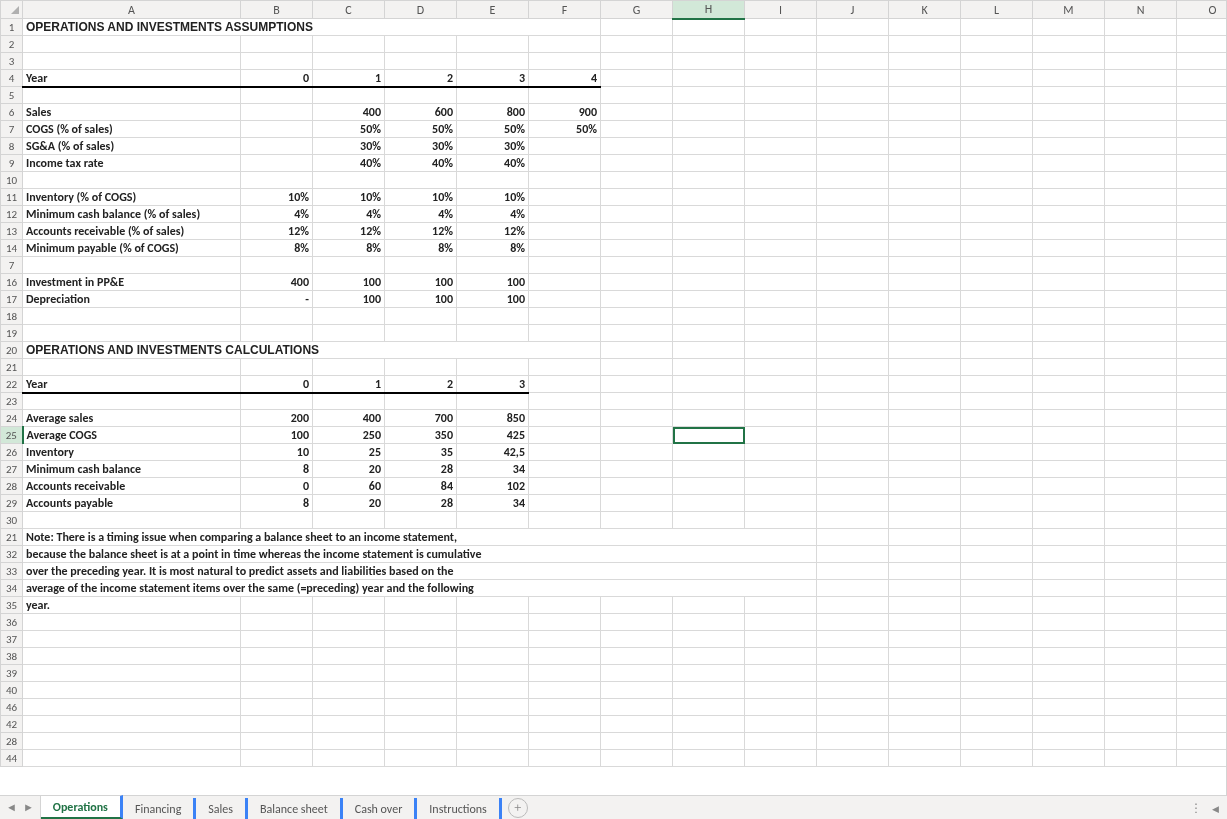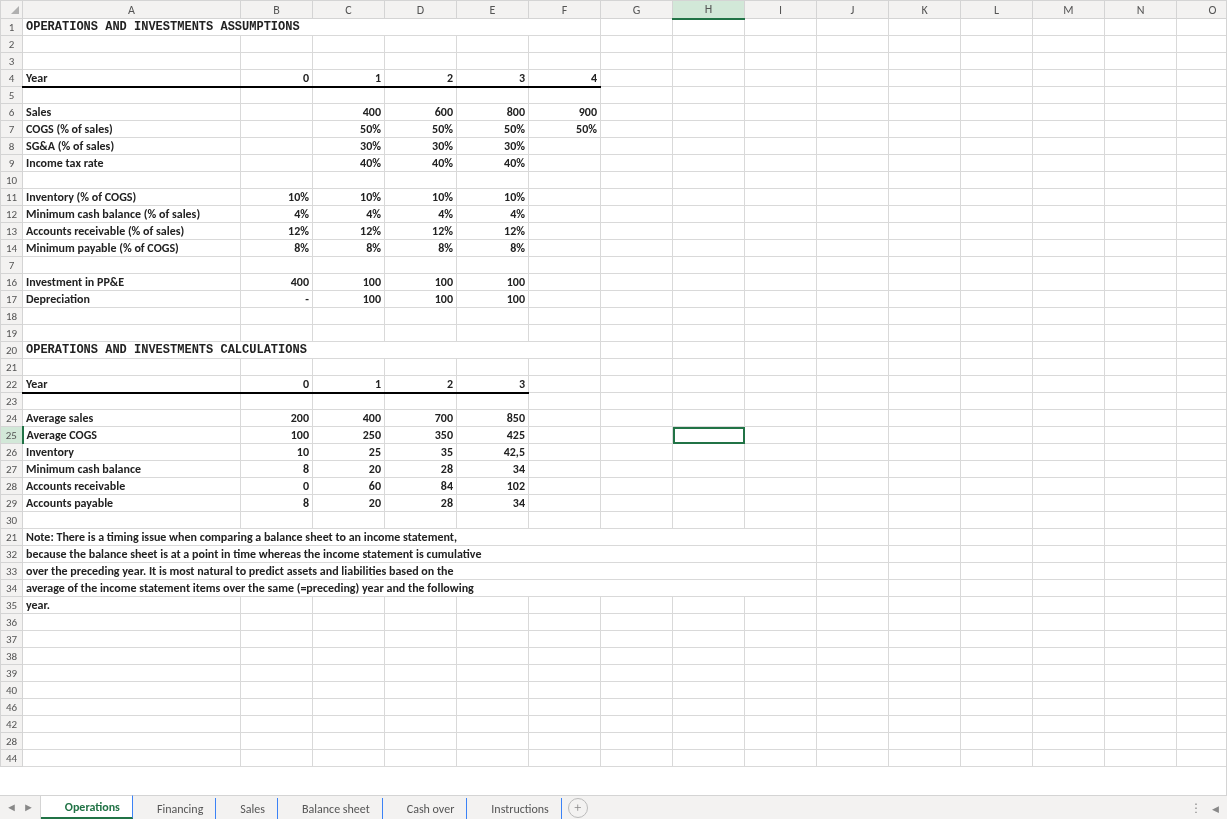--- a/index.html
+++ b/index.html
@@ -67,21 +67,21 @@
     width: 22px;
     font-size: 11px;
   }
   table.sheet tbody th.rowsel {
     background: #d2e8d8;
     border-right: 2px solid #217346;
   }
   .txt   { text-align: left; }
   .num   { text-align: right; }
   .bold  { font-weight: bold; }
-  .hdr   { font-weight: bold; font-family: Liberation Mono, monospace; }
+  .hdr   { font-weight: bold; font-family: Liberation Sans, sans-serif; }
   .ubot  { border-bottom: 2px solid #000 !important; }
   td.activecell {
     outline: 2px solid #217346;
     outline-offset: -2px;
   }
   .colA  { width: 218px; }
   .colN  { width: 72px;  }
   .corner-tri {
     width:0; height:0;
     border-left: 8px solid transparent;
@@ -105,24 +105,24 @@
     display: flex;
     align-items: center;
     padding: 0 6px;
     gap: 6px;
     color: #888;
     border-right: 1px solid #d4d4d4;
   }
   .tabstrip .navbtns span { cursor: default; font-size: 11px; }
   .tabstrip .tabs { display: flex; align-items: flex-end; height: 100%; }
   .tabstrip .tab {
-    padding: 3px 12px 2px 24px;
+    padding: 3px 12px 2px 12px;
     font-size: 12px;
     color: #555;
-    border-right: 1px solid #3b82f6;
+    border-right: 3px solid #3b82f6;
     background: #f3f2f1;
     cursor: pointer;
     line-height: 16px;
   }
   .tabstrip .tab.active {
     background: #fff;
     color: #217346;
     font-weight: bold;
     border-bottom: 2px solid #217346;
     border-top: 1px solid #d4d4d4;

